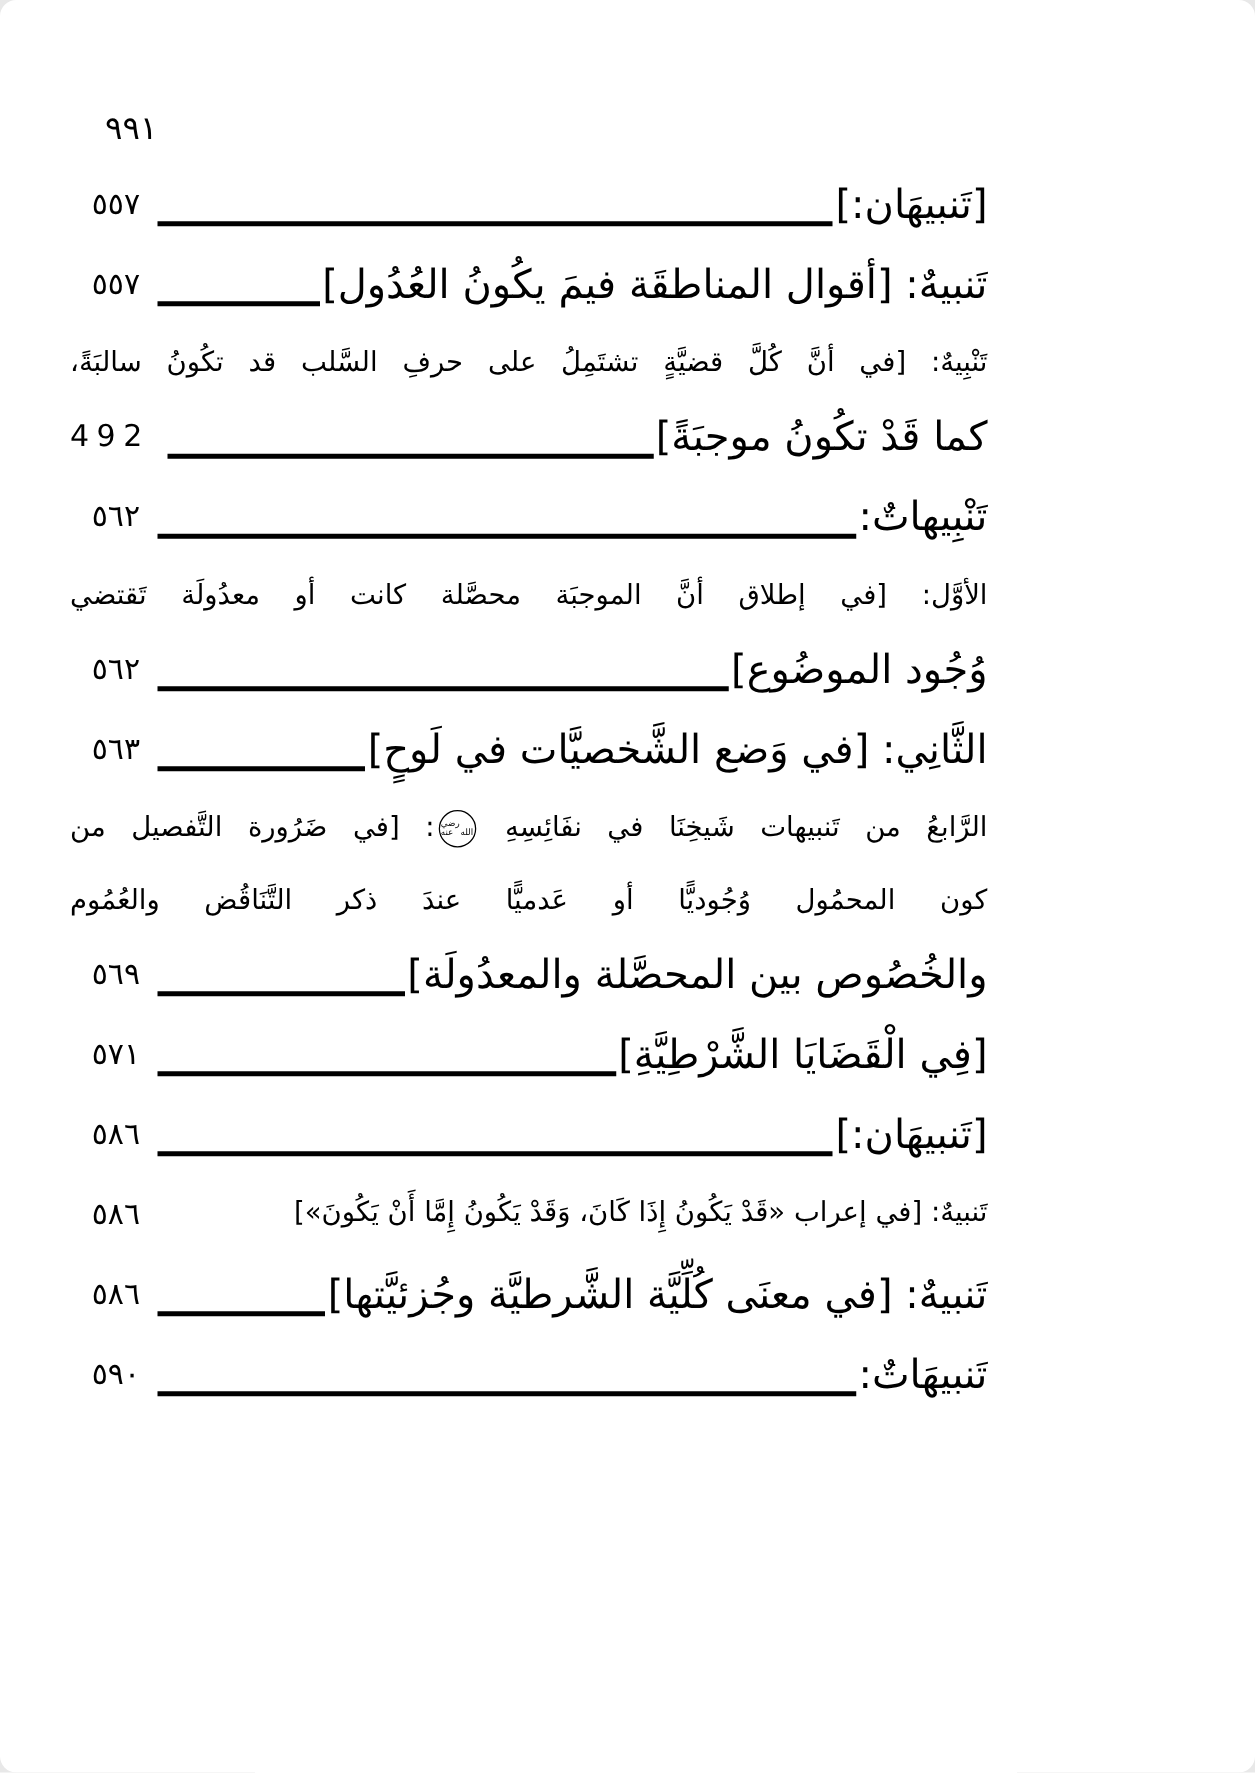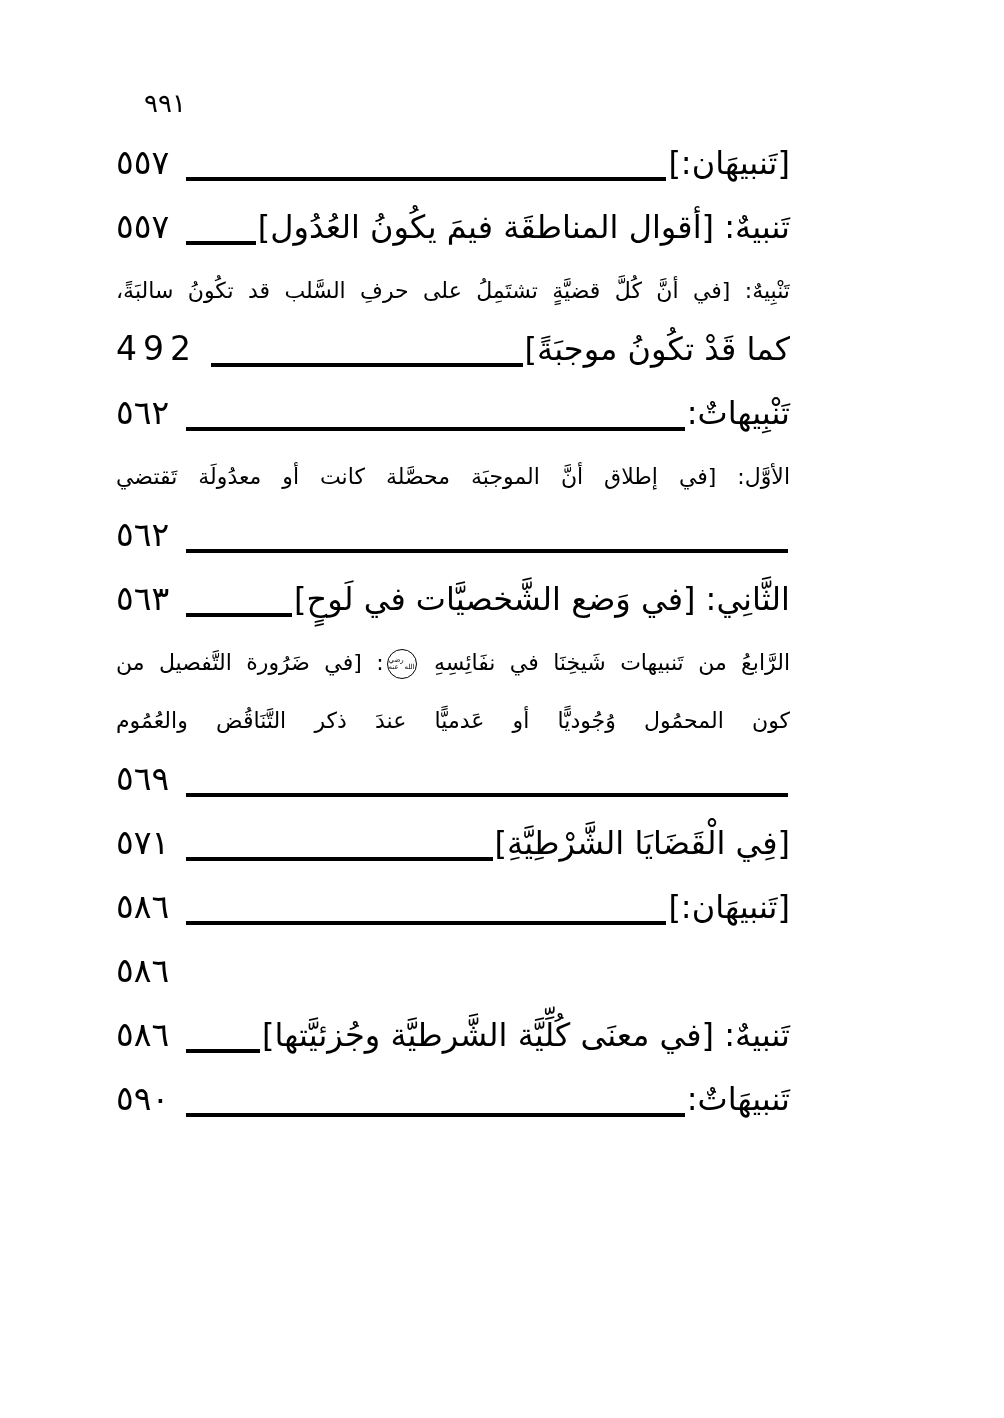--- a/index.html
+++ b/index.html
@@ -7,21 +7,22 @@
   .page {
     position:relative;
     width:1004px; height:1418px;
     margin:0 auto;
     background:#ffffff;
     color:#000;
     direction:rtl;
     font-family:"DejaVu Sans","Liberation Sans",sans-serif;
     overflow:hidden;
     box-sizing:border-box;
-    padding:86px 214px 0 116px;
+    padding:86px 214px 0 56px;
+    border-radius:13px;
   }
   .header-num {
     direction:ltr;
     text-align:left;
     font-size:26px;
     letter-spacing:6px;
     line-height:34px;
     margin-left:28px;
     height:34px;
   }
@@ -54,25 +55,25 @@
     flex:1 1 30px;
     min-width:12px;
     border-bottom:4px solid #000;
     margin-bottom:11px;
     margin-left:14px;
     margin-right:2px;
   }
   .leader.hidden { border-bottom:none; }
   .num {
     direction:ltr;
-    font-size:33px;
+    font-size:24px;
     letter-spacing:6px;
     line-height:58px;
     min-width:56px;
-    text-align:left;
+    text-align:right;
     flex:0 0 auto;
   }
   .honorific {
     display:inline-flex;
     width:30px; height:30px;
     border:1px solid #000;
     border-radius:50%;
     align-items:center;
     justify-content:center;
     overflow:hidden;
@@ -117,55 +118,58 @@
       <div class="entry">
         <div class="row">
           <span class="txt">تَنْبِيهاتٌ:</span>
           <span class="leader"></span>
           <span class="num">٥٦٢</span>
         </div>
       </div>
       <div class="entry">
         <div class="row full fs22"><span class="txt">الأوَّل: [في إطلاق أنَّ الموجبَة محصَّلة كانت أو معدُولَة تَقتضي</span></div>
         <div class="row">
+          <span class="txt">وُجُود الموضُوع]</span>
           <span class="leader"></span>
           <span class="num">٥٦٢</span>
         </div>
       </div>
       <div class="entry">
         <div class="row">
           <span class="txt">الثَّانِي: [في وَضع الشَّخصيَّات في لَوحٍ]</span>
           <span class="leader"></span>
           <span class="num">٥٦٣</span>
         </div>
       </div>
       <div class="entry">
         <div class="row full fs22"><span class="txt"><span>الرَّابعُ من تَنبيهات شَيخِنَا في نفَائِسِهِ </span><span class="honorific">رضي الله عنه</span><span>: [في ضَرُورة التَّفصيل من</span></span></div>
         <div class="row full fs22"><span class="txt">كون المحمُول وُجُوديًّا أو عَدميًّا عندَ ذكر التَّنَاقُض والعُمُوم</span></div>
         <div class="row">
+          <span class="txt">والخُصُوص بين المحصَّلة والمعدُولَة]</span>
           <span class="leader"></span>
           <span class="num">٥٦٩</span>
         </div>
       </div>
       <div class="entry">
         <div class="row">
           <span class="txt">[فِي الْقَضَايَا الشَّرْطِيَّةِ]</span>
           <span class="leader"></span>
           <span class="num">٥٧١</span>
         </div>
       </div>
       <div class="entry">
         <div class="row">
           <span class="txt">[تَنبيهَان:]</span>
           <span class="leader"></span>
           <span class="num">٥٨٦</span>
         </div>
       </div>
       <div class="entry">
         <div class="row fs22">
+          <span class="txt">تَنبيهٌ: [في إعراب «قَدْ يَكُونُ إِذَا كَانَ، وَقَدْ يَكُونُ إِمَّا أَنْ يَكُونَ»]</span>
           <span class="leader hidden"></span>
           <span class="num">٥٨٦</span>
         </div>
       </div>
       <div class="entry">
         <div class="row">
           <span class="txt">تَنبيهٌ: [في معنَى كُلِّيَّة الشَّرطيَّة وجُزئيَّتها]</span>
           <span class="leader"></span>
           <span class="num">٥٨٦</span>
         </div>

